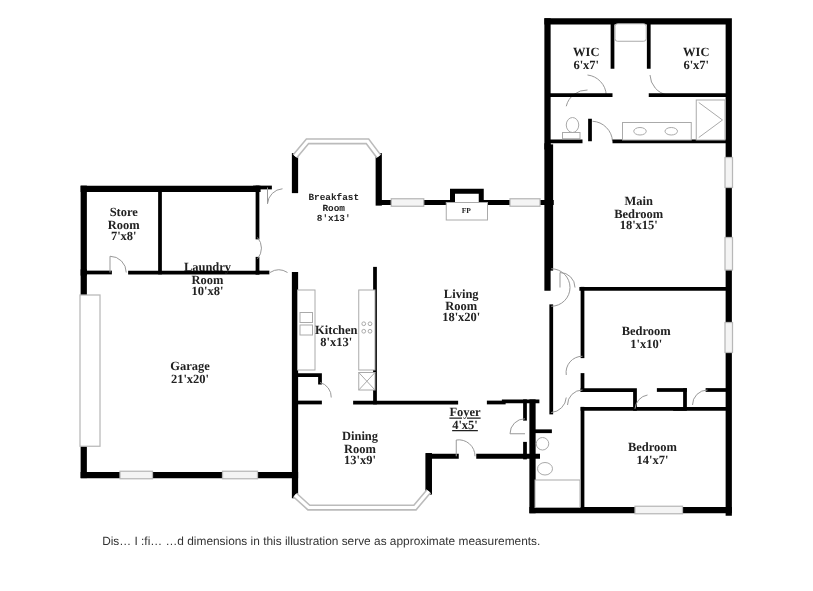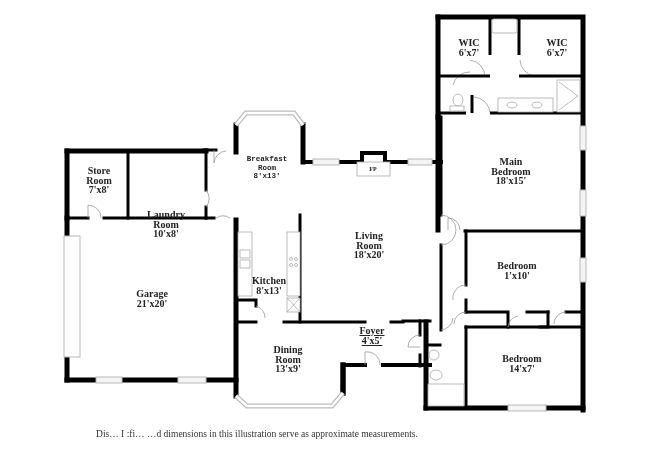--- a/index.html
+++ b/index.html
@@ -1,20 +1,20 @@
 <!DOCTYPE html>
 <html><head>
 <meta charset="utf-8">
 <style>
   html, body { margin: 0; padding: 0; background: #ffffff; }
   body { width: 650px; height: 473px; position: relative; overflow: hidden; font-family: "DejaVu Serif", "Liberation Serif", serif; }
   #plan { position: absolute; left: 0; top: 0; width: 650px; height: 473px; }
   .room-label { position: absolute; text-align: center; font-family: "Liberation Serif", "DejaVu Serif", serif; font-weight: bold; font-size: 10px; line-height: 9.5px; color: #222; transform: translateX(-50%); white-space: nowrap; }
   .room-label .dim { font-weight: bold; }
-  .disclaimer { position: absolute; left: 0; width: 514px; top: 428px; text-align: center; font-family: Liberation Serif, serif; font-size: 9.5px; line-height: 12px; color: #333; }
+  .disclaimer { position: absolute; left: 0; width: 514px; top: 428px; text-align: center; font-family: Liberation Sans, sans-serif; font-size: 9.5px; line-height: 12px; color: #333; }
   .fp-label { position: absolute; font-family: "Liberation Serif", serif; font-weight: bold; font-size: 6px; color: #222; transform: translateX(-50%); }
 </style>
 </head>
 <body>
 
 <svg id="plan" width="650" height="473" viewBox="0 0 650 473" xmlns="http://www.w3.org/2000/svg">
 
   <g stroke="#000" stroke-width="5" fill="none" stroke-linecap="square">
 
     <path d="M438,17 L583,17 L583,410"></path>
@@ -188,21 +188,21 @@
 <div class="room-label" style="left:267px; top:155px; font-size:7.5px; line-height:8.5px;font-family:Liberation Mono, monospace;">
   <div>Breakfast</div>
   <div>Room</div>
   <div class="dim">8'x13'</div>
 </div>
 <div class="room-label" style="left:369px; top:231px;">
   <div>Living</div>
   <div>Room</div>
   <div class="dim">18'x20'</div>
 </div>
-<div class="room-label" style="left:269px; top:260px;margin-top:16px;">
+<div class="room-label" style="left:269px; top:260px;">
   <div>Kitchen</div>
   <div class="dim">8'x13'</div>
 </div>
 <div class="room-label" style="left:517px; top:261px;">
   <div>Bedroom</div>
   <div class="dim">1'x10'</div>
 </div>
 <div class="room-label" style="left:152px; top:289px;">
   <div>Garage</div>
   <div class="dim">21'x20'</div>

